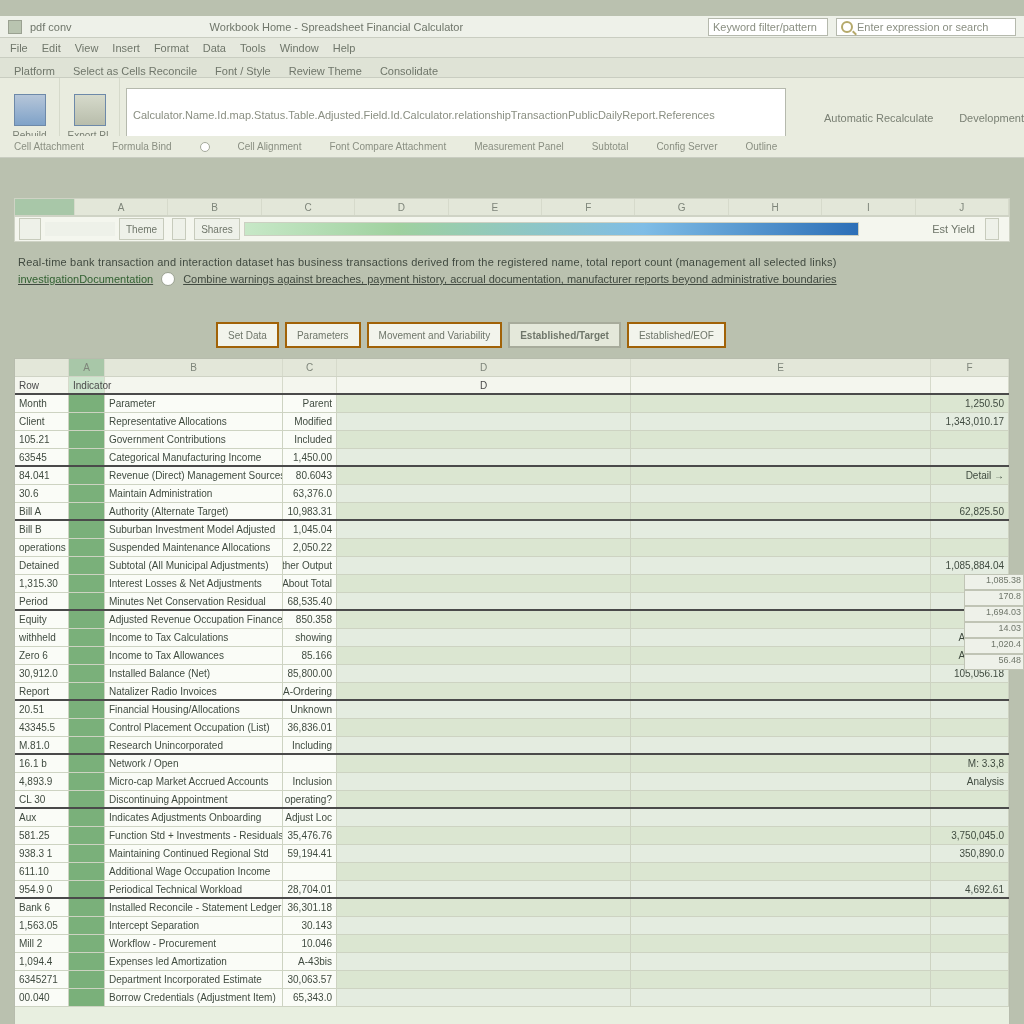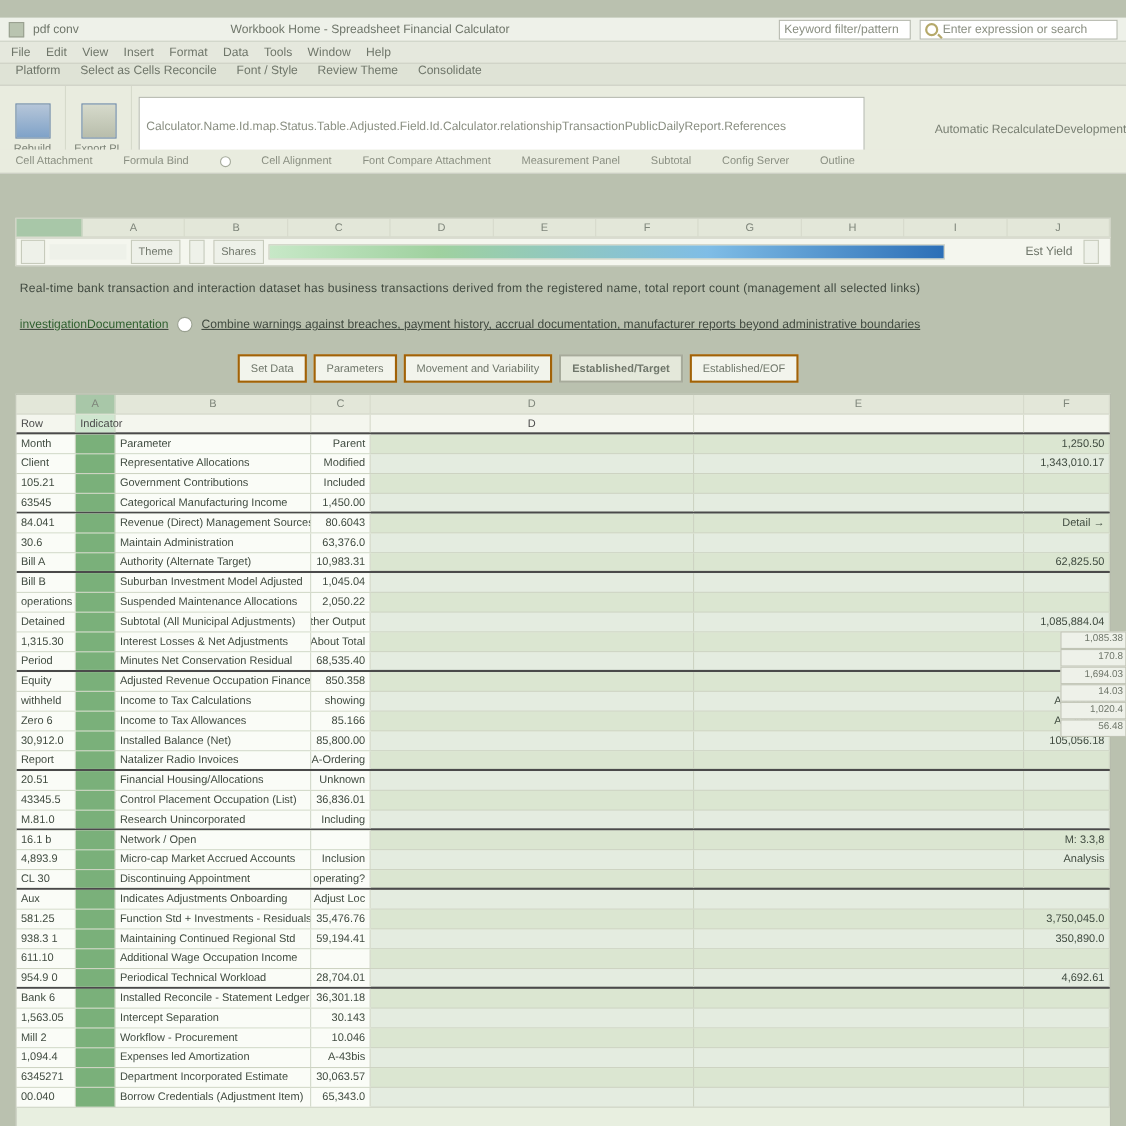--- a/index.html
+++ b/index.html
@@ -32,42 +32,42 @@
   
   .menubar {
     position:absolute; left:0; top:22px; width:1024px; height:20px;
     background:#e5e8dd; border-bottom:1px solid #c9cdc1;
     display:flex; align-items:center; gap:14px; padding:0 10px; color:#6f766a;
   }
 
   
   .ribbontabs {
     position:absolute; left:0; top:42px; width:1024px; height:20px;
-    background:#dfe3d6; display:flex; align-items:flex-start; gap:18px; padding:0 14px;
+    background:#dfe3d6; display:flex; align-items:flex-end; gap:18px; padding:0 14px;
     color:#6f766a; border-bottom:1px solid #c9cdc1;
   }
 
   
   .ribbon {
     position:absolute; left:0; top:62px; width:1024px; height:80px;
     background:#e9ecdf; border-bottom:1px solid #c9cdc1;
     display:flex; align-items:stretch;
   }
   .ribbon .bigbtn { width:60px; display:flex; flex-direction:column; align-items:center; justify-content:center; gap:4px; border-right:1px solid #d6dacb; color:#7a8074;}
   .ribbon .bigbtn .ico { width:32px; height:32px; background:linear-gradient(#b6c6d9,#7fa2c8); border:1px solid #6d89a9;}
   .ribbon .bigbtn .lbl { font-size:10px; }
   .pathbar {
     margin-top:10px; margin-left:6px; height:22px; flex:1 1 auto;
     background:#fff; border:1px solid #b5b9ad; display:flex; align-items:center; padding:0 6px;
     color:#8a8f82; max-width:660px;
   }
   .ribbon .mid { flex:1 1 auto; display:flex; flex-direction:column; }
   .ribbon .midlabels { display:flex; gap:24px; padding:4px 10px 0 10px; color:#8a8f82; }
   .ribbon .right {
-    width:200px; display:flex; align-items:center; justify-content:flex-end; color:#7a8074;
+    width:200px; display:flex; align-items:center; justify-content:space-between; color:#7a8074;
   }
 
   .ribbon2 {
     position:absolute; left:0; top:120px; width:1024px; height:22px;
     background:#e9ecdf; border-bottom:1px solid #c9cdc1;
     display:flex; align-items:center; gap:28px; padding:0 14px; color:#8a8f82; font-size:10px;
   }
   .ribbon2 .dot{ width:10px; height:10px; border:1px solid #a5aa9b; border-radius:50%; background:#fff;}
 
   
@@ -86,21 +86,21 @@
   .sliderrow .track-left { flex:0 0 70px; height:14px; background:#eef1e9; }
   .sliderrow .track-color {
     height:14px; flex:1 1 auto;
     background:linear-gradient(to right,#c7e8c7 0%, #9fd19f 25%, #7fbde6 65%, #2c6fb7 100%);
     border:1px solid #ccd0c2;
   }
   .sliderrow .end { width:150px; display:flex; align-items:center; justify-content:flex-end; padding-right:6px; gap:6px; color:#6f766a;}
 
   
   .sentence1 { position:absolute; left:18px; top:240px; width:980px; font-size:11px; color:#414a40; letter-spacing:.2px;}
-  .sentence2 { position:absolute; left:18px; top:272px; width:980px; font-size:11px; color:#414a40; text-decoration:underline; display:flex; align-items:center; gap:8px;}
+  .sentence2 { position:absolute; left:18px; top:256px; width:980px; font-size:11px; color:#414a40; text-decoration:underline; display:flex; align-items:center; gap:8px;}
   .radio { width:14px; height:14px; border:1px solid #9aa191; border-radius:50%; background:#fff; flex:0 0 auto;}
   .sentence2 .link { color:#2f5f2f; }
 
   
   .filterbar {
     position:absolute; left:216px; top:306px; height:28px; display:flex; gap:6px;
   }
   .filterbar button {
     height:26px; padding:0 10px; background:#f2f4ec; border:2px solid #a16207; color:#6f766a; font-size:10px;
   }

